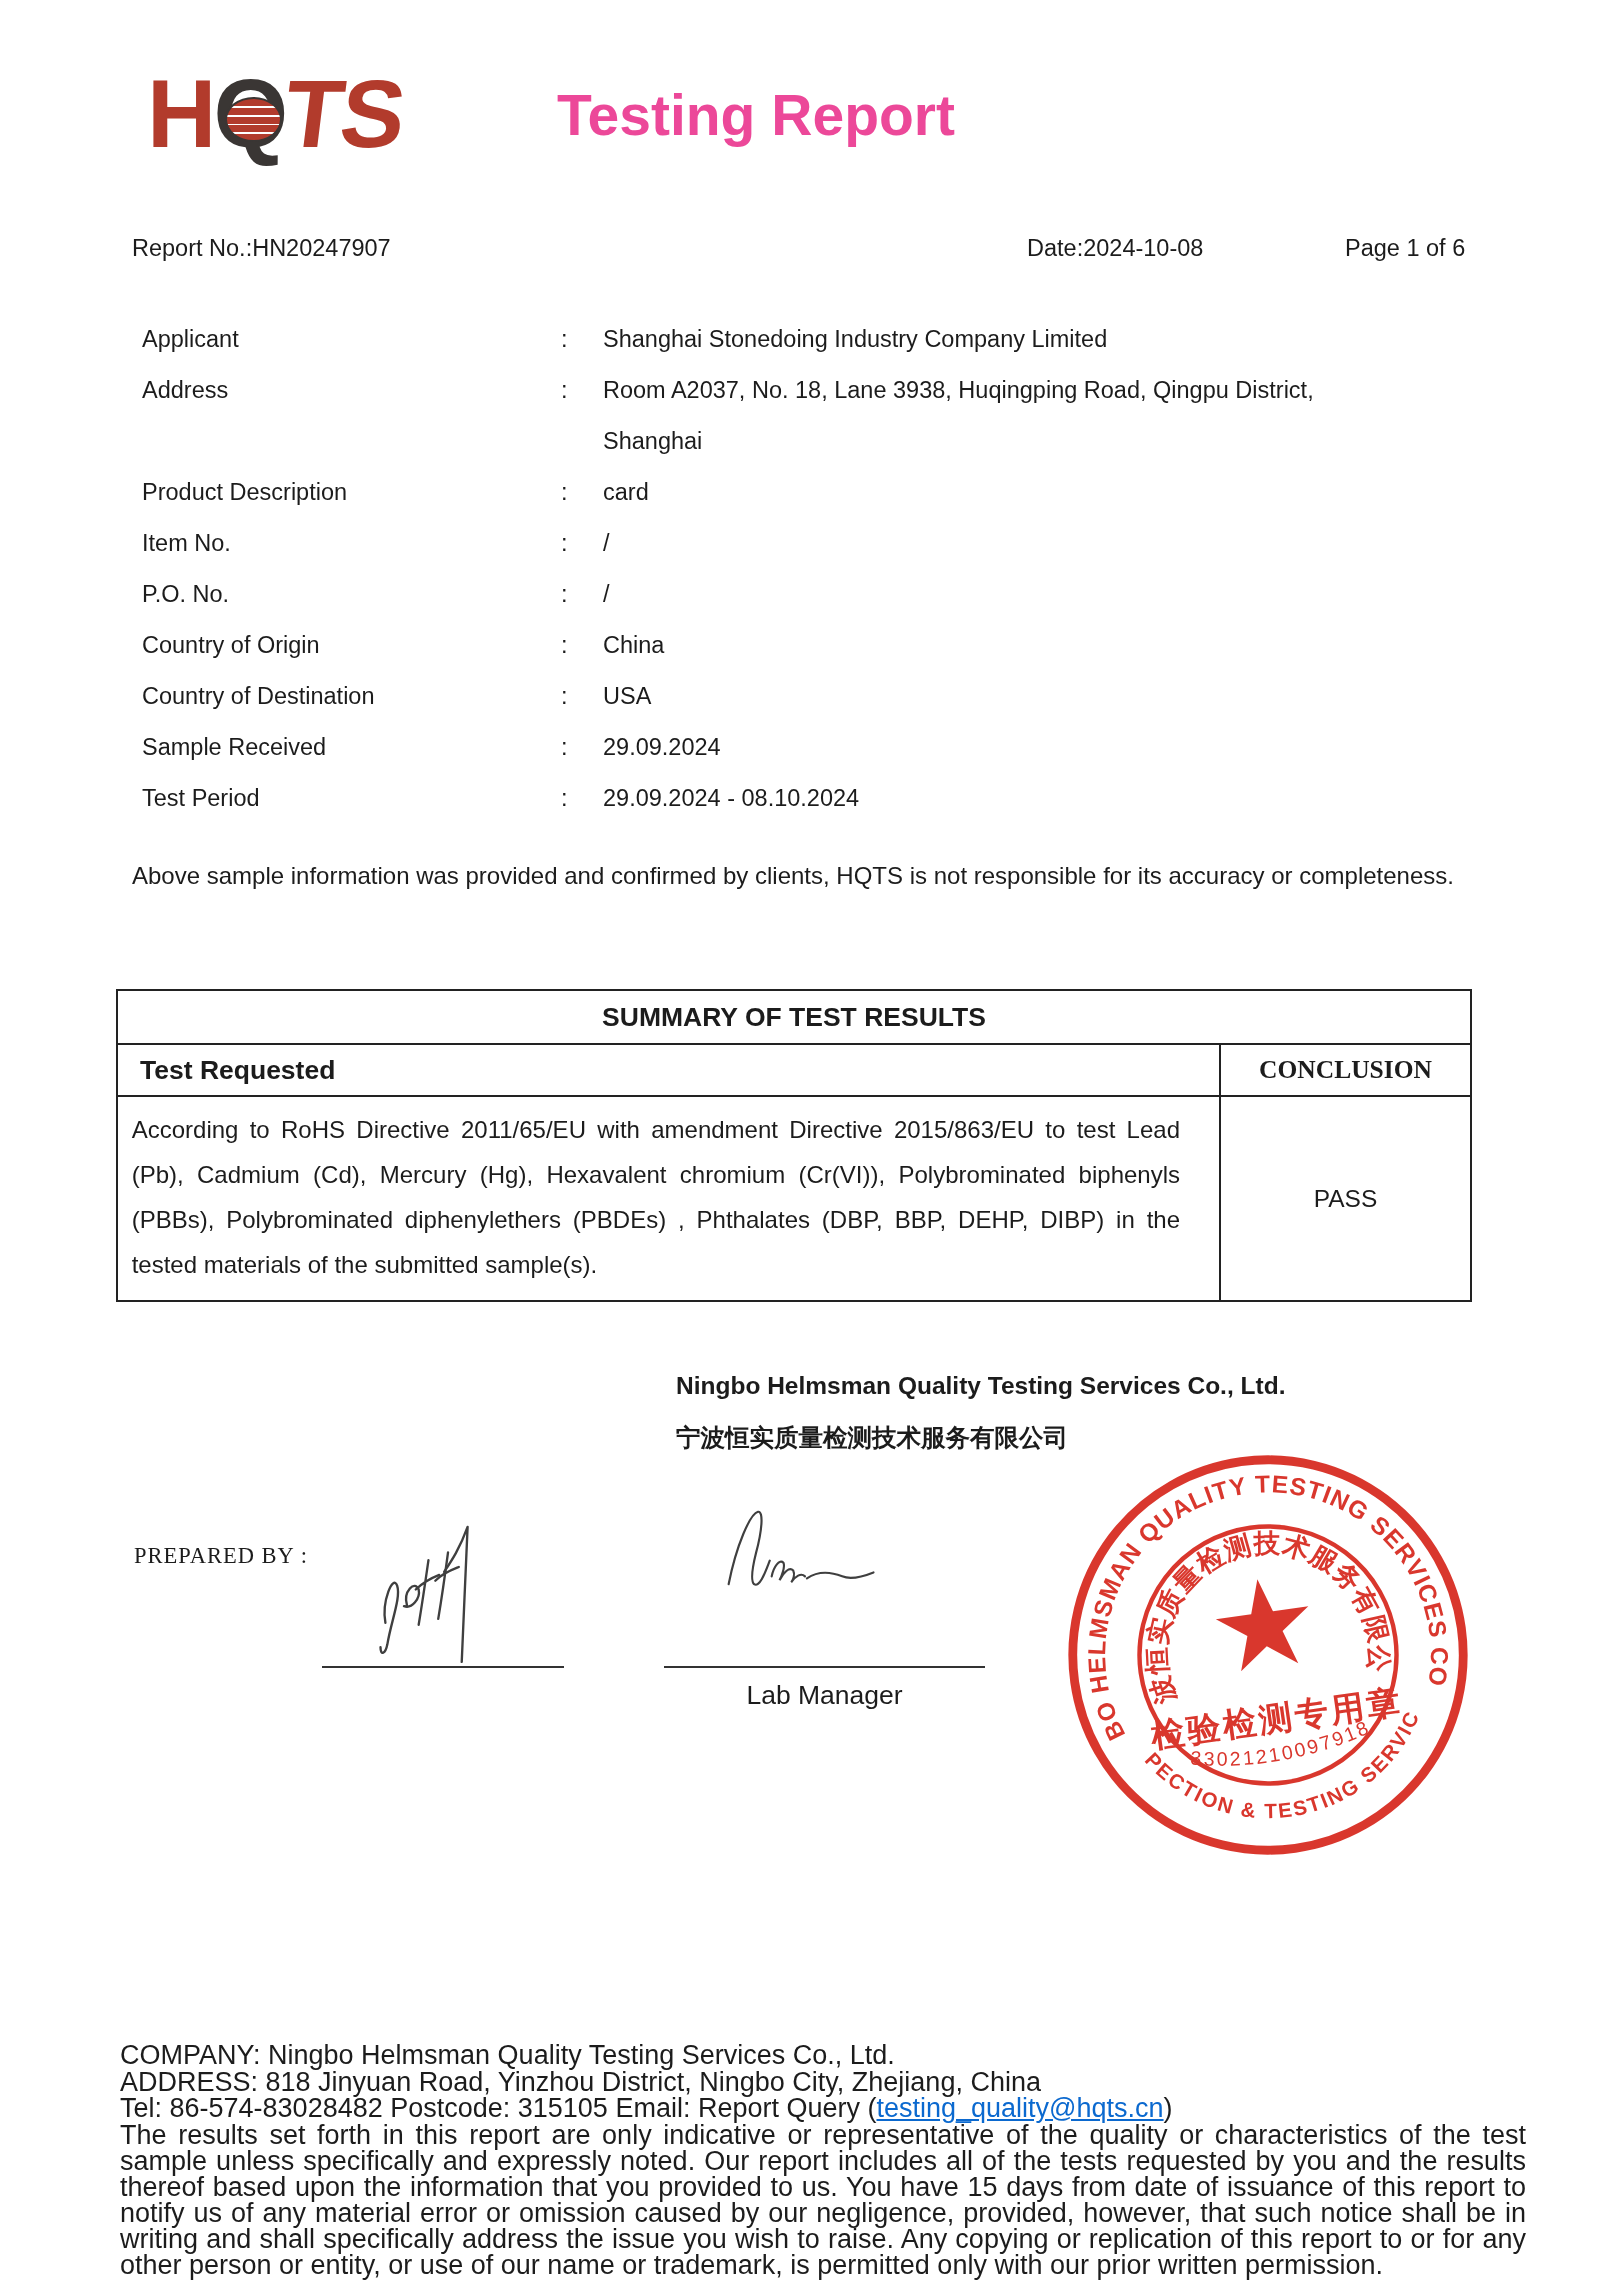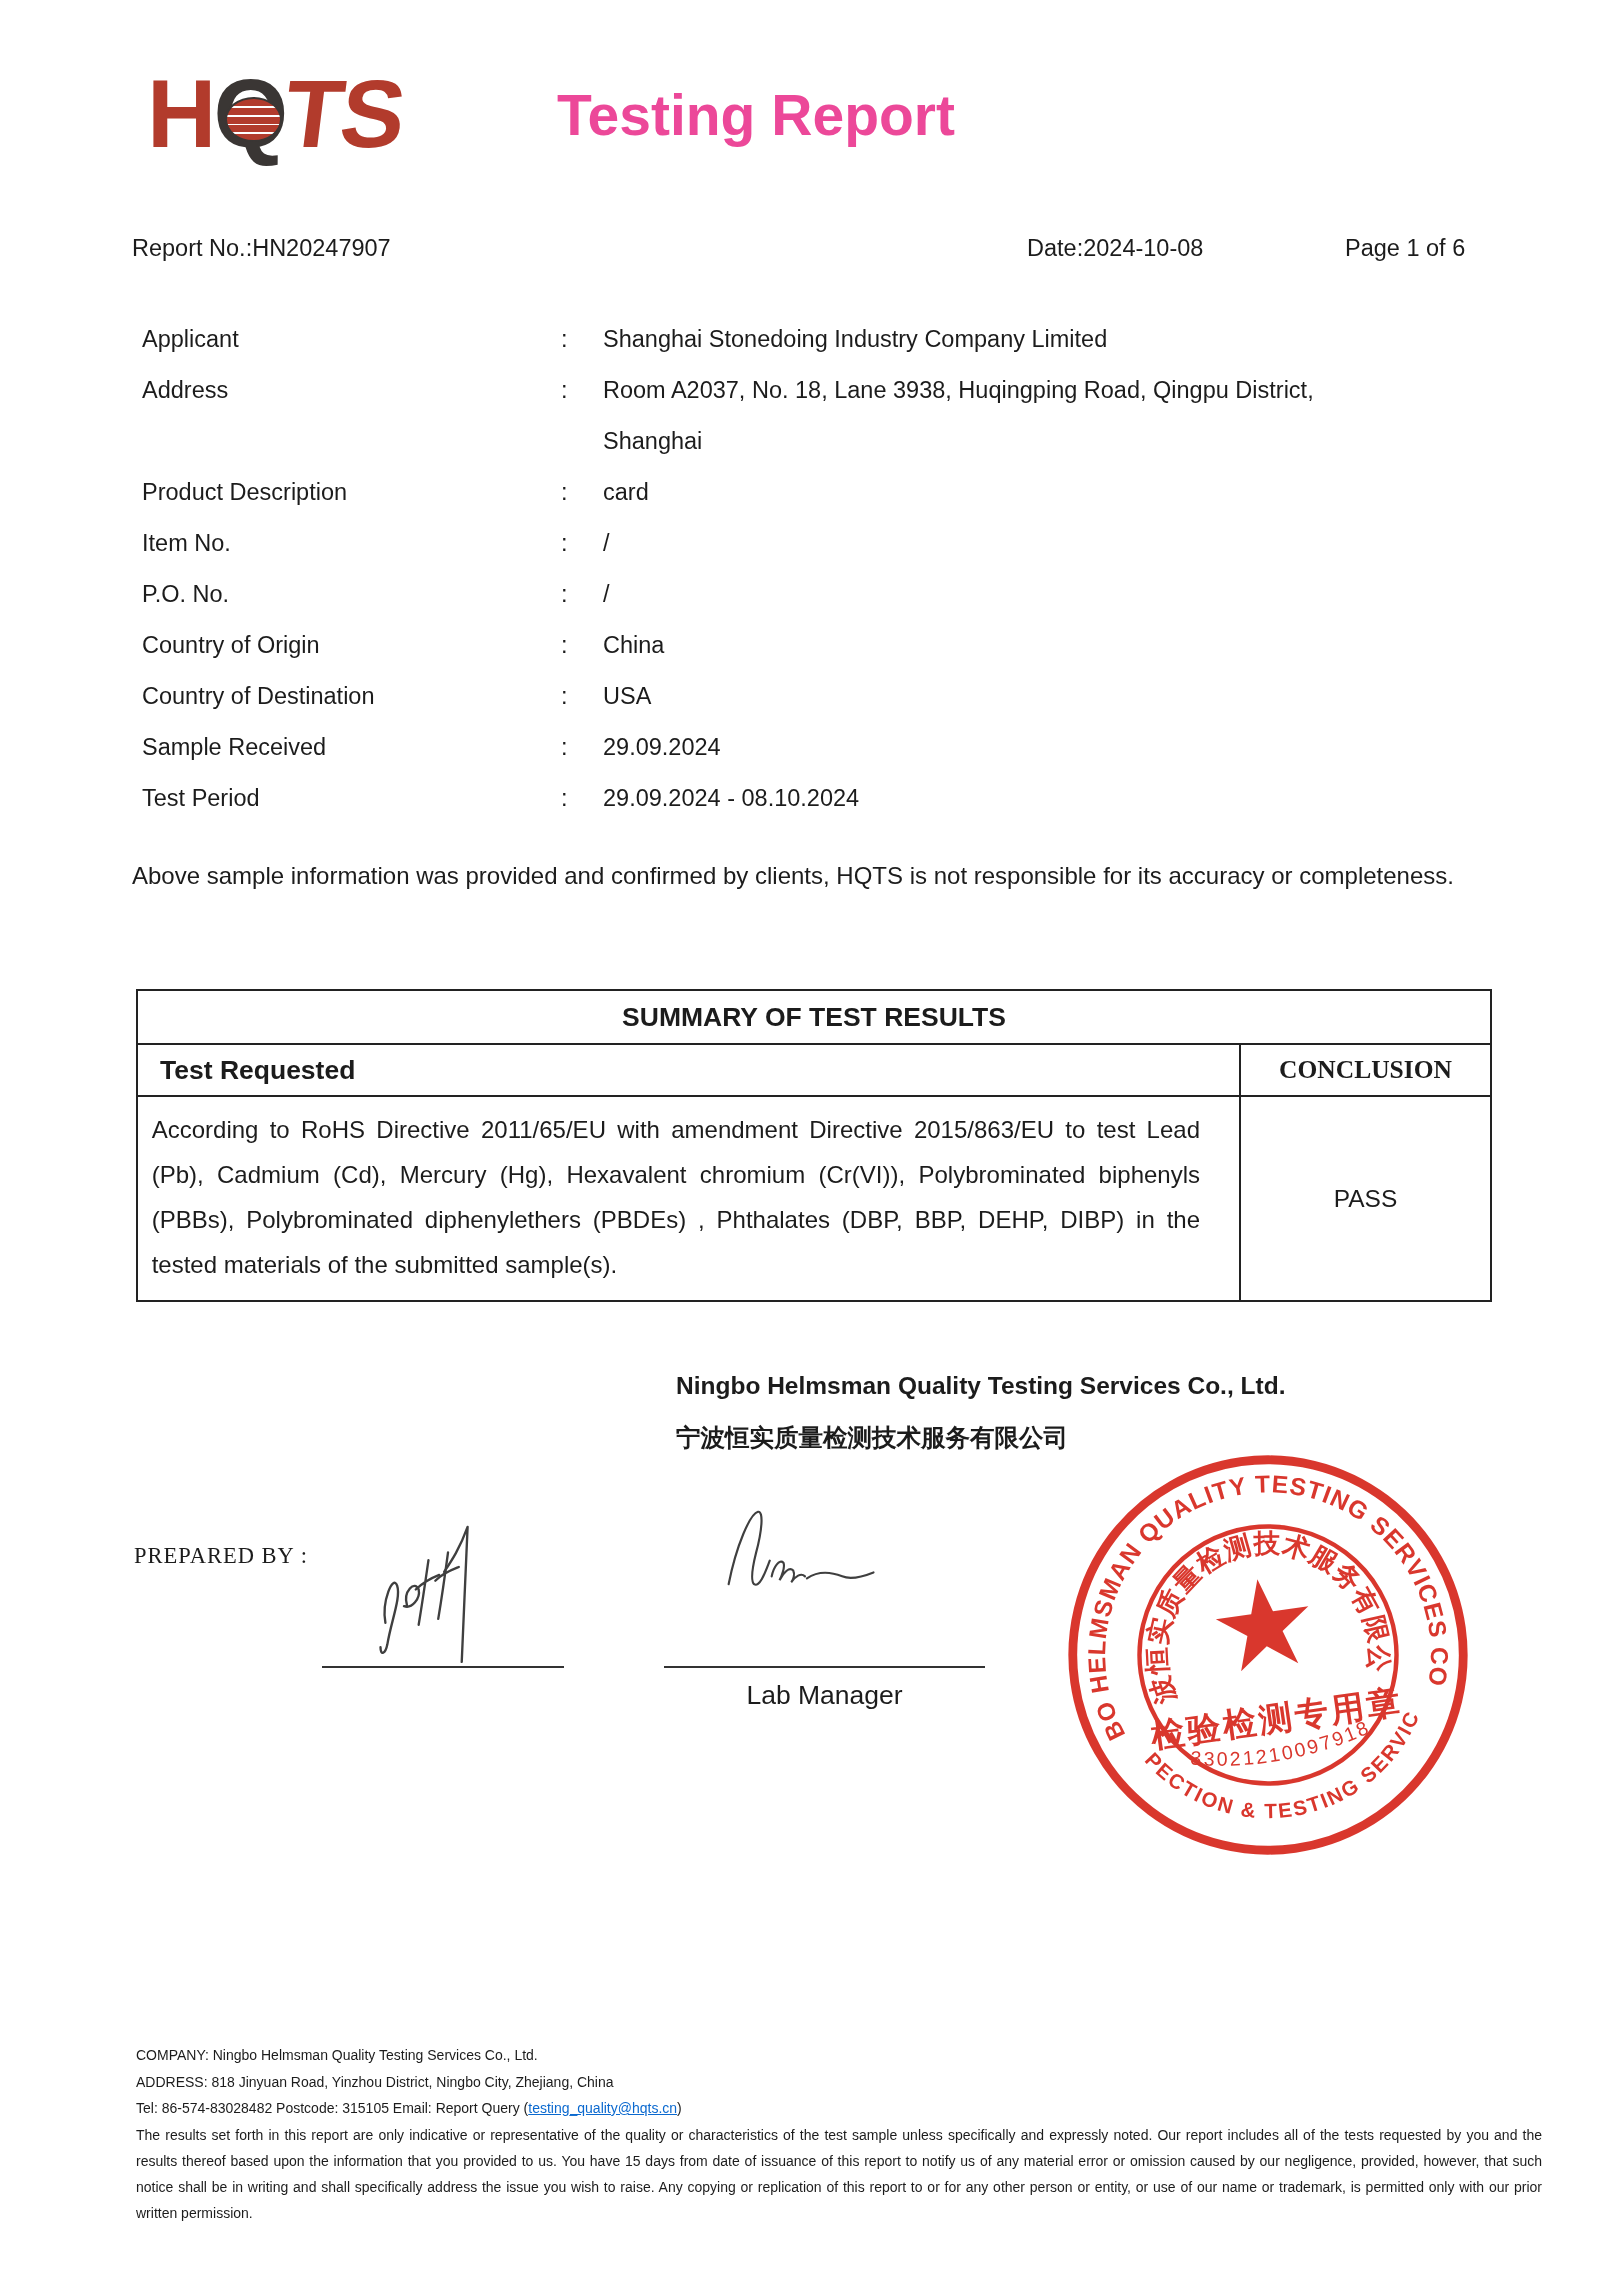--- a/index.html
+++ b/index.html
@@ -22,21 +22,21 @@
   .meta{position:absolute; top:235px; font-size:23.5px;}
   .meta.report{left:132px;} .meta.date{left:1027px;} .meta.pageno{left:1345px;}
   
   .info{position:absolute; left:142px; top:326px; width:1348px;}
   .irow{display:grid; grid-template-columns:419px 42px 843px; height:51px; font-size:23.5px;}
   .irow .val{white-space:nowrap;}
   
   .note{position:absolute; left:132px; top:855px; width:1356px; font-size:24px;
         line-height:42px; text-align:justify;}
   
-  .stable{position:absolute; left:136px; top:989px; width:1356px;
+  .stable{position:absolute; left:116px; top:989px; width:1356px;
         border:2px solid #222; box-sizing:border-box;}
   .t-title{height:52px; line-height:52px; text-align:center; font-weight:bold;
         font-size:26.5px; border-bottom:2px solid #222;}
   .t-head{display:grid; grid-template-columns:1101px 1fr; border-bottom:2px solid #222;}
   .t-head .c1{height:50px; line-height:50px; padding-left:22px; font-weight:bold; font-size:26.5px;}
   .t-head .c2{height:50px; line-height:50px; text-align:center; font-weight:bold;
         font-size:25.5px; border-left:2px solid #222;font-family:Liberation Serif, serif;}
   .t-body{display:grid; grid-template-columns:1101px 1fr;border-radius:22px;}
   .t-body .c1{padding:9.8px 39px 13.7px 13.7px; font-size:24px; line-height:45px;
         text-align:justify; box-sizing:border-box;}
@@ -51,21 +51,21 @@
   .sigline.s1{left:322px; width:242px;}
   .sigline.s2{left:664px; width:321px;}
   .labmgr{position:absolute; left:664px; width:321px; top:1680px; text-align:center;
         font-size:26.5px;}
   .sig-svg{position:absolute;}
   .sig1{left:358px; top:1507px;}
   .sig2{left:711px; top:1498px;}
   
   .stamp{position:absolute; left:1062px; top:1449px; opacity:0.93;}
   
-  .footer{position:absolute; left:136px; top:2042px; width:1406px; font-size:14px;}
+  .footer{position:absolute; left:120px; top:2042px; width:1406px; font-size:27px;}
   .footer .fline{line-height:26.5px;}
   .footer a{color:#0b69cf; text-decoration:underline;}
   .footer .fpar{line-height:26px; text-align:justify;}
 </style>
 </head>
 <body>
 
 <div class="page">
 
   <div class="logo">

